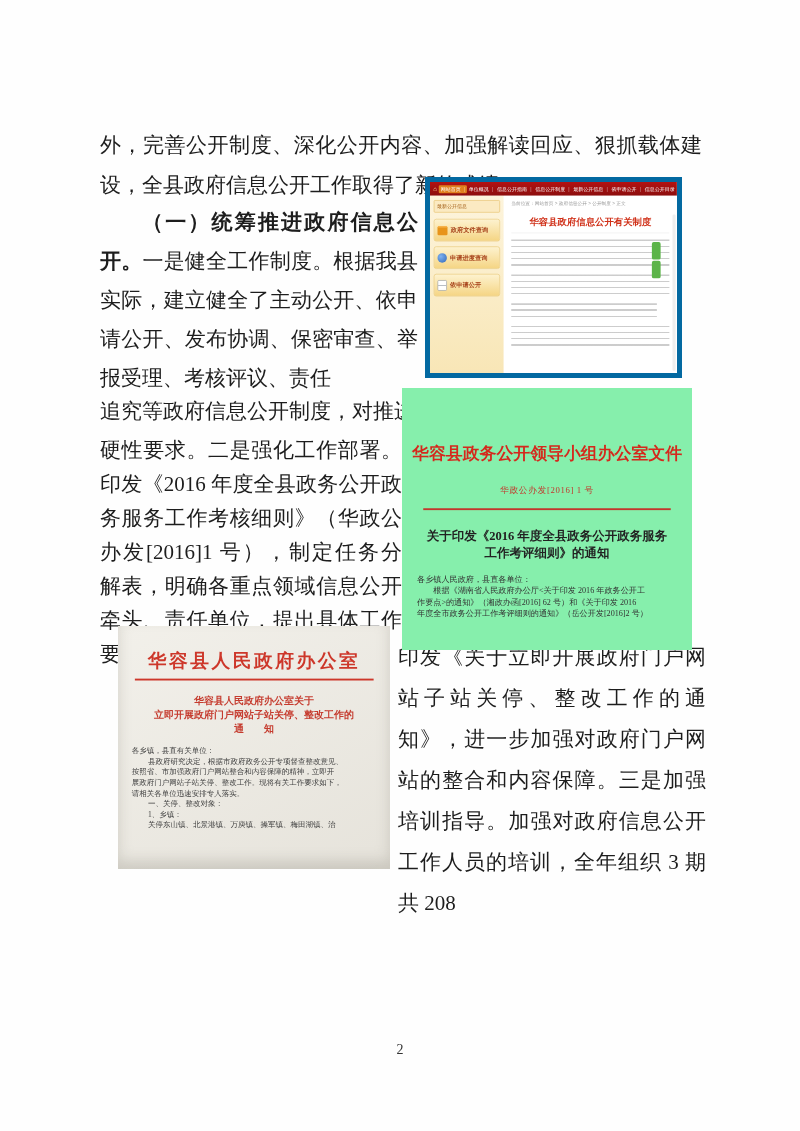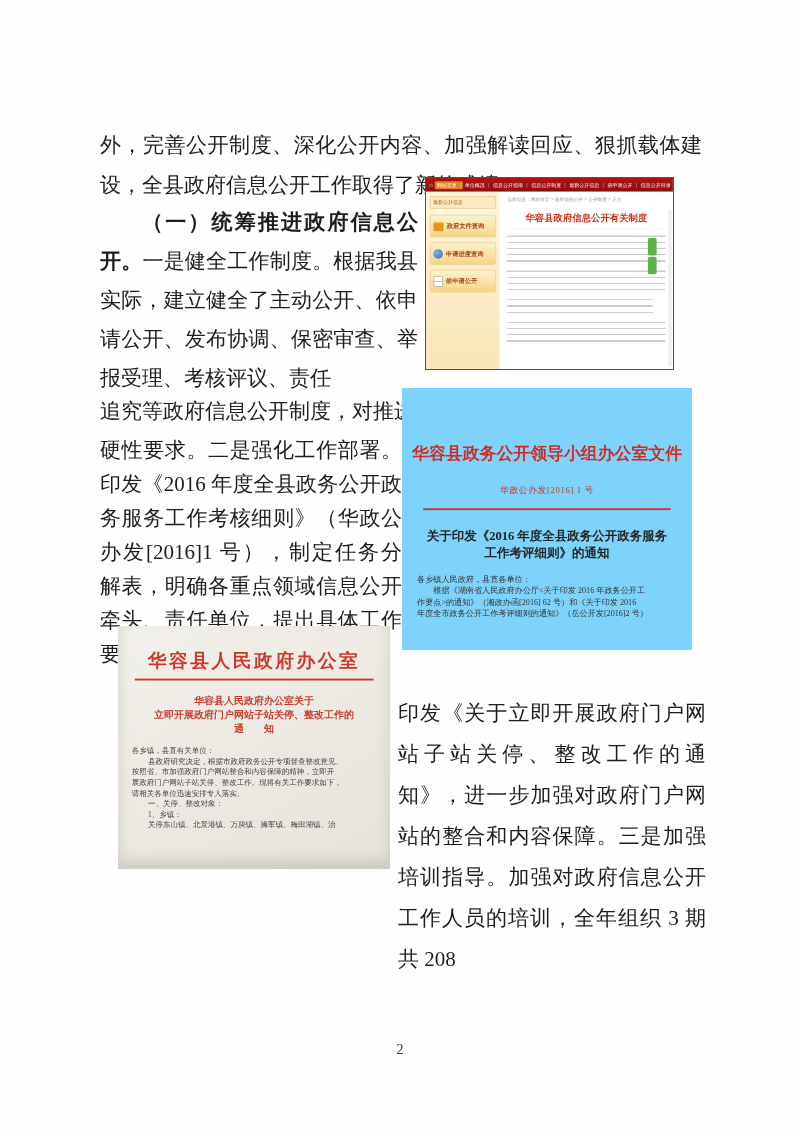--- a/index.html
+++ b/index.html
@@ -5,28 +5,28 @@
   html,body{margin:0;padding:0;background:#ffffff;}
   .page{position:relative;width:800px;height:1131px;background:#fefefe;overflow:hidden;
         font-family:"Liberation Serif","DejaVu Serif",serif;color:#1d1d1d;}
   .bodytext{position:absolute;font-size:21px;text-align:justify;color:#1d1d1d;}
   .bodytext b{font-weight:bold;}
   #para1{left:100px;top:104px;width:602px;line-height:40px;}
   #blockA{left:100px;top:182px;width:318px;line-height:39px;text-indent:42px;}
   #blockA .cont{text-indent:0;}
   #para3{left:100px;top:370px;width:602px;line-height:40px;}
   #blockB{left:100px;top:412px;width:302px;line-height:34px;}
-  #blockC{left:398px;top:672px;width:308px;line-height:41px;}
+  #blockC{left:398px;top:616px;width:308px;line-height:41px;}
   #para6{left:100px;top:900px;width:602px;line-height:40px;}
   #pagenum{position:absolute;left:0;top:1042px;width:800px;text-align:center;font-size:14px;color:#333;}
 
   
   .embed{position:absolute;overflow:hidden;}
   .scaler{transform:scale(0.625);transform-origin:0 0;}
-  #site{left:425px;top:177px;width:247px;height:191px;border:1px solid #0369a1;background:#fff;}
+  #site{left:425px;top:177px;width:247px;height:191px;border:5px solid #0369a1;background:#fff;}
   #site .scaler{width:395px;height:306px;position:relative;font-family:"Liberation Sans","DejaVu Sans",sans-serif;}
   .site-nav{height:22px;background:linear-gradient(#b31212,#8c0d0d);display:flex;align-items:center;
             padding:0 5px;color:#fff;font-size:8px;white-space:nowrap;}
   .site-nav .home{font-size:10px;margin-right:3px;color:#ffd9a0;}
   .site-nav .nav-item{padding:1px 3px;}
   .site-nav .nav-item:first-child{background:#e0801e;border-radius:2px;}
   .site-nav .nav-item:not(:last-child)::after{content:"|";color:rgba(255,255,255,.55);margin-left:5px;}
   .site-body{display:flex;height:284px;}
   .site-side{width:118px;background:linear-gradient(#fdf4dc,#f8e6b6);padding:7px 6px;box-sizing:border-box;}
   .side-tab{height:18px;background:#fbeac2;border:1px solid #e6c06a;border-radius:2px;
@@ -46,21 +46,21 @@
   .st1{height:46px;}
   .st2{height:36px;margin-top:10px;}
   .st3{height:26px;margin-top:10px;width:92%;}
   .st4{height:38px;margin-top:10px;}
   .float-widget{position:absolute;right:26px;top:74px;width:14px;height:58px;display:flex;
                 flex-direction:column;gap:2px;}
   .float-widget span{flex:1;background:#5cb449;border-radius:3px;}
   .site-scroll{position:absolute;right:2px;top:30px;bottom:4px;width:5px;background:#eee;border-radius:2px;}
 
   
-  #doc2{left:402px;top:388px;width:290px;height:262px;background:#7dd3fc;}
+  #doc2{left:402px;top:388px;width:290px;height:262px;background:#86efac;}
   #doc2 .scaler{width:464px;height:419px;text-align:center;}
   .d2-masthead{margin-top:54px;font-size:27px;font-weight:bold;color:#d5281c;}
   .d2-num{margin-top:32px;font-size:14px;color:#c3372c;letter-spacing:1px;}
   .d2-rule{margin:20px auto 0;width:396px;height:3px;background:#c3372c;}
   .d2-title{margin-top:28px;font-size:20px;font-weight:bold;color:#222;line-height:27px;}
   .d2-body{margin:20px 20px 0 24px;font-size:13px;color:#333;line-height:18px;text-align:left;white-space:nowrap;}
   .d2-body div.ind,.d3-body div.ind{padding-left:26px;}
 
   
   #doc3{left:118px;top:626px;width:272px;height:243px;background:linear-gradient(150deg,#f2f0ea,#e6e3db);

